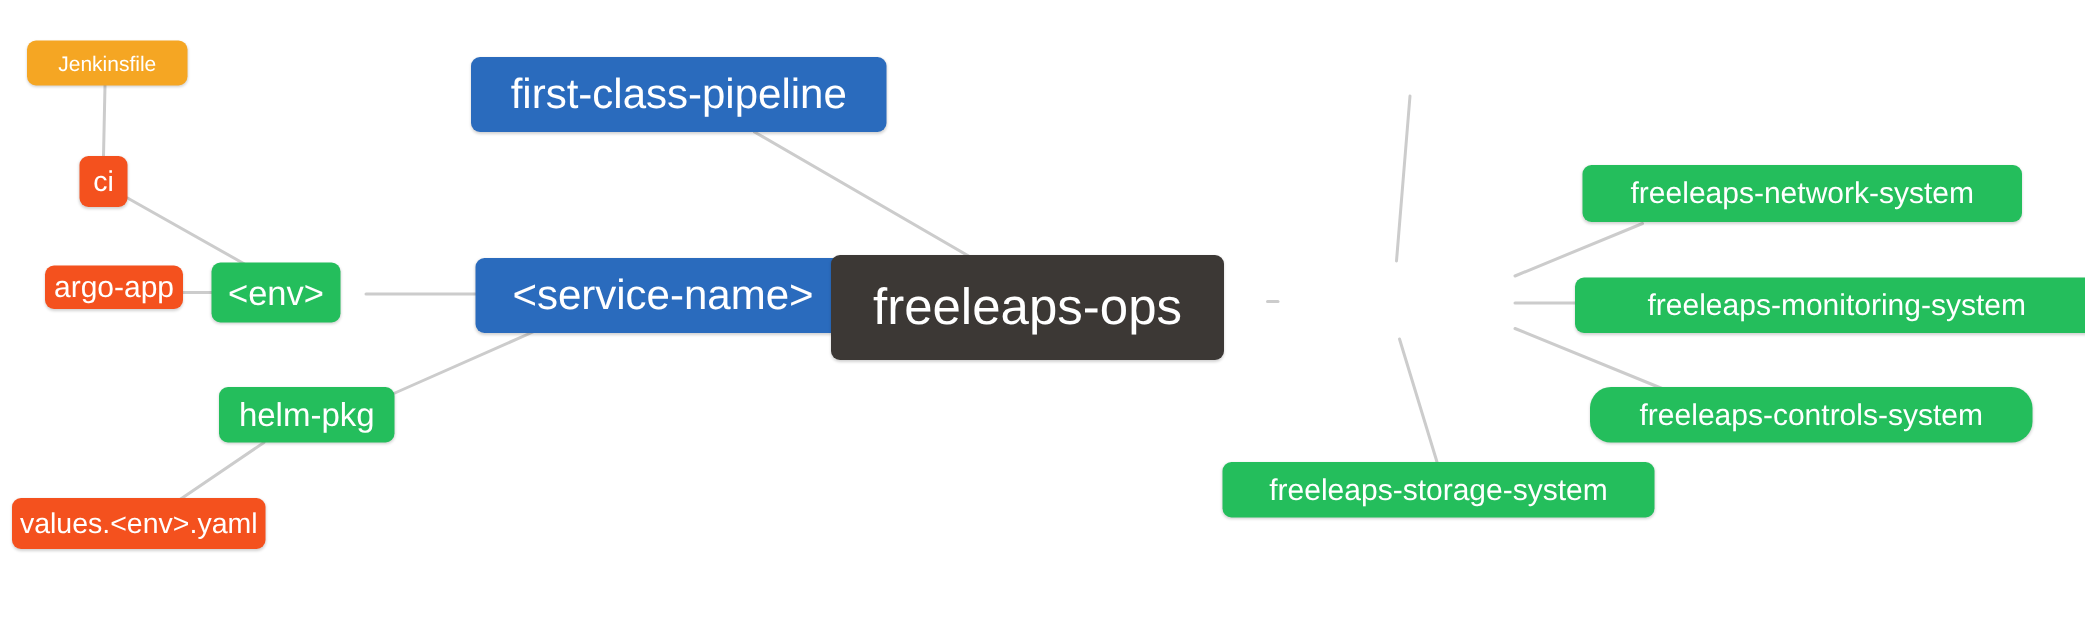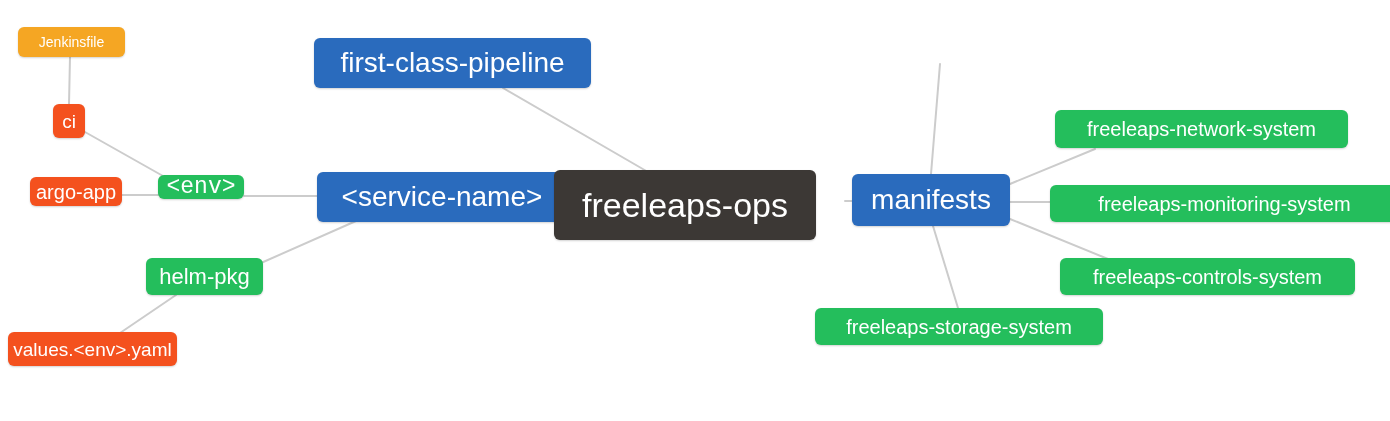--- a/index.html
+++ b/index.html
@@ -44,31 +44,31 @@
   .c-dark   { background: #3c3835; }
   .c-blue   { background: #2a6bbd; }
   .c-green  { background: #24be5c; }
   .c-red    { background: #f4511e; }
   .c-orange { background: #f5a623; }
 
   
   #n-jenkinsfile        { left: 18px;   top: 27px;  width: 107px; height: 30px; font-size: 14px; }
   #n-ci                 { left: 53px;   top: 104px; width: 32px;  height: 34px; font-size: 19px; }
   #n-argo-app           { left: 30px;   top: 177px; width: 92px;  height: 29px; font-size: 20px; }
-  #n-env                { left: 158px;  top: 175px; width: 86px;  height: 24px; font-size: 23px; font-family: Liberation Mono, monospace; }
+  #n-env                { left: 141px;  top: 175px; width: 86px;  height: 40px; font-size: 23px; }
   #n-helm-pkg           { left: 146px;  top: 258px; width: 117px; height: 37px; font-size: 22px; }
   #n-values-env-yaml    { left: 8px;    top: 332px; width: 169px; height: 34px; font-size: 19px; }
   #n-first-class-pipeline { left: 314px; top: 38px;  width: 277px; height: 50px; font-size: 28px; }
   #n-service-name       { left: 317px;  top: 172px; width: 250px; height: 50px; font-size: 28px; }
   #n-freeleaps-ops      { left: 554px;  top: 170px; width: 262px; height: 70px; font-size: 34px; }
   #n-manifests          { left: 852px;  top: 174px; width: 158px; height: 52px; font-size: 28px; }
   #n-devops-system      { left: 797px;  top: 29px;  width: 286px; height: 35px; font-size: 20px; }
   #n-network-system     { left: 1055px; top: 110px; width: 293px; height: 38px; font-size: 20px; }
   #n-monitoring-system  { left: 1050px; top: 185px; width: 349px; height: 37px; font-size: 20px; }
-  #n-controls-system    { left: 1060px; top: 258px; width: 295px; height: 37px; font-size: 20px; }
+  #n-controls-system    { left: 1060px; top: 258px; width: 295px; height: 37px; font-size: 20px; border-radius: 14px; }
   #n-storage-system     { left: 815px;  top: 308px; width: 288px; height: 37px; font-size: 20px; }
 </style>
 </head>
 <body>
 
 <div class="canvas">
 
   <svg class="edges" viewBox="0 0 1390 421" xmlns="http://www.w3.org/2000/svg">
     <line x1="70" y1="57" x2="69" y2="104"></line>
     <line x1="85" y1="132" x2="163" y2="176"></line>
@@ -88,19 +88,18 @@
 
   <div class="node c-orange" id="n-jenkinsfile">Jenkinsfile</div>
   <div class="node c-red" id="n-ci">ci</div>
   <div class="node c-red" id="n-argo-app">argo-app</div>
   <div class="node c-green" id="n-env">&lt;env&gt;</div>
   <div class="node c-green" id="n-helm-pkg">helm-pkg</div>
   <div class="node c-red" id="n-values-env-yaml">values.&lt;env&gt;.yaml</div>
   <div class="node c-blue" id="n-first-class-pipeline">first-class-pipeline</div>
   <div class="node c-blue" id="n-service-name">&lt;service-name&gt;</div>
   <div class="node c-dark" id="n-freeleaps-ops">freeleaps-ops</div>
-  <div class="node c-blue" id="n-manifests">manifests</div>
   <div class="node c-green" id="n-network-system">freeleaps-network-system</div>
   <div class="node c-green" id="n-monitoring-system">freeleaps-monitoring-system</div>
   <div class="node c-green" id="n-controls-system">freeleaps-controls-system</div>
   <div class="node c-green" id="n-storage-system">freeleaps-storage-system</div>
 
 </div>
 
 </body></html>

